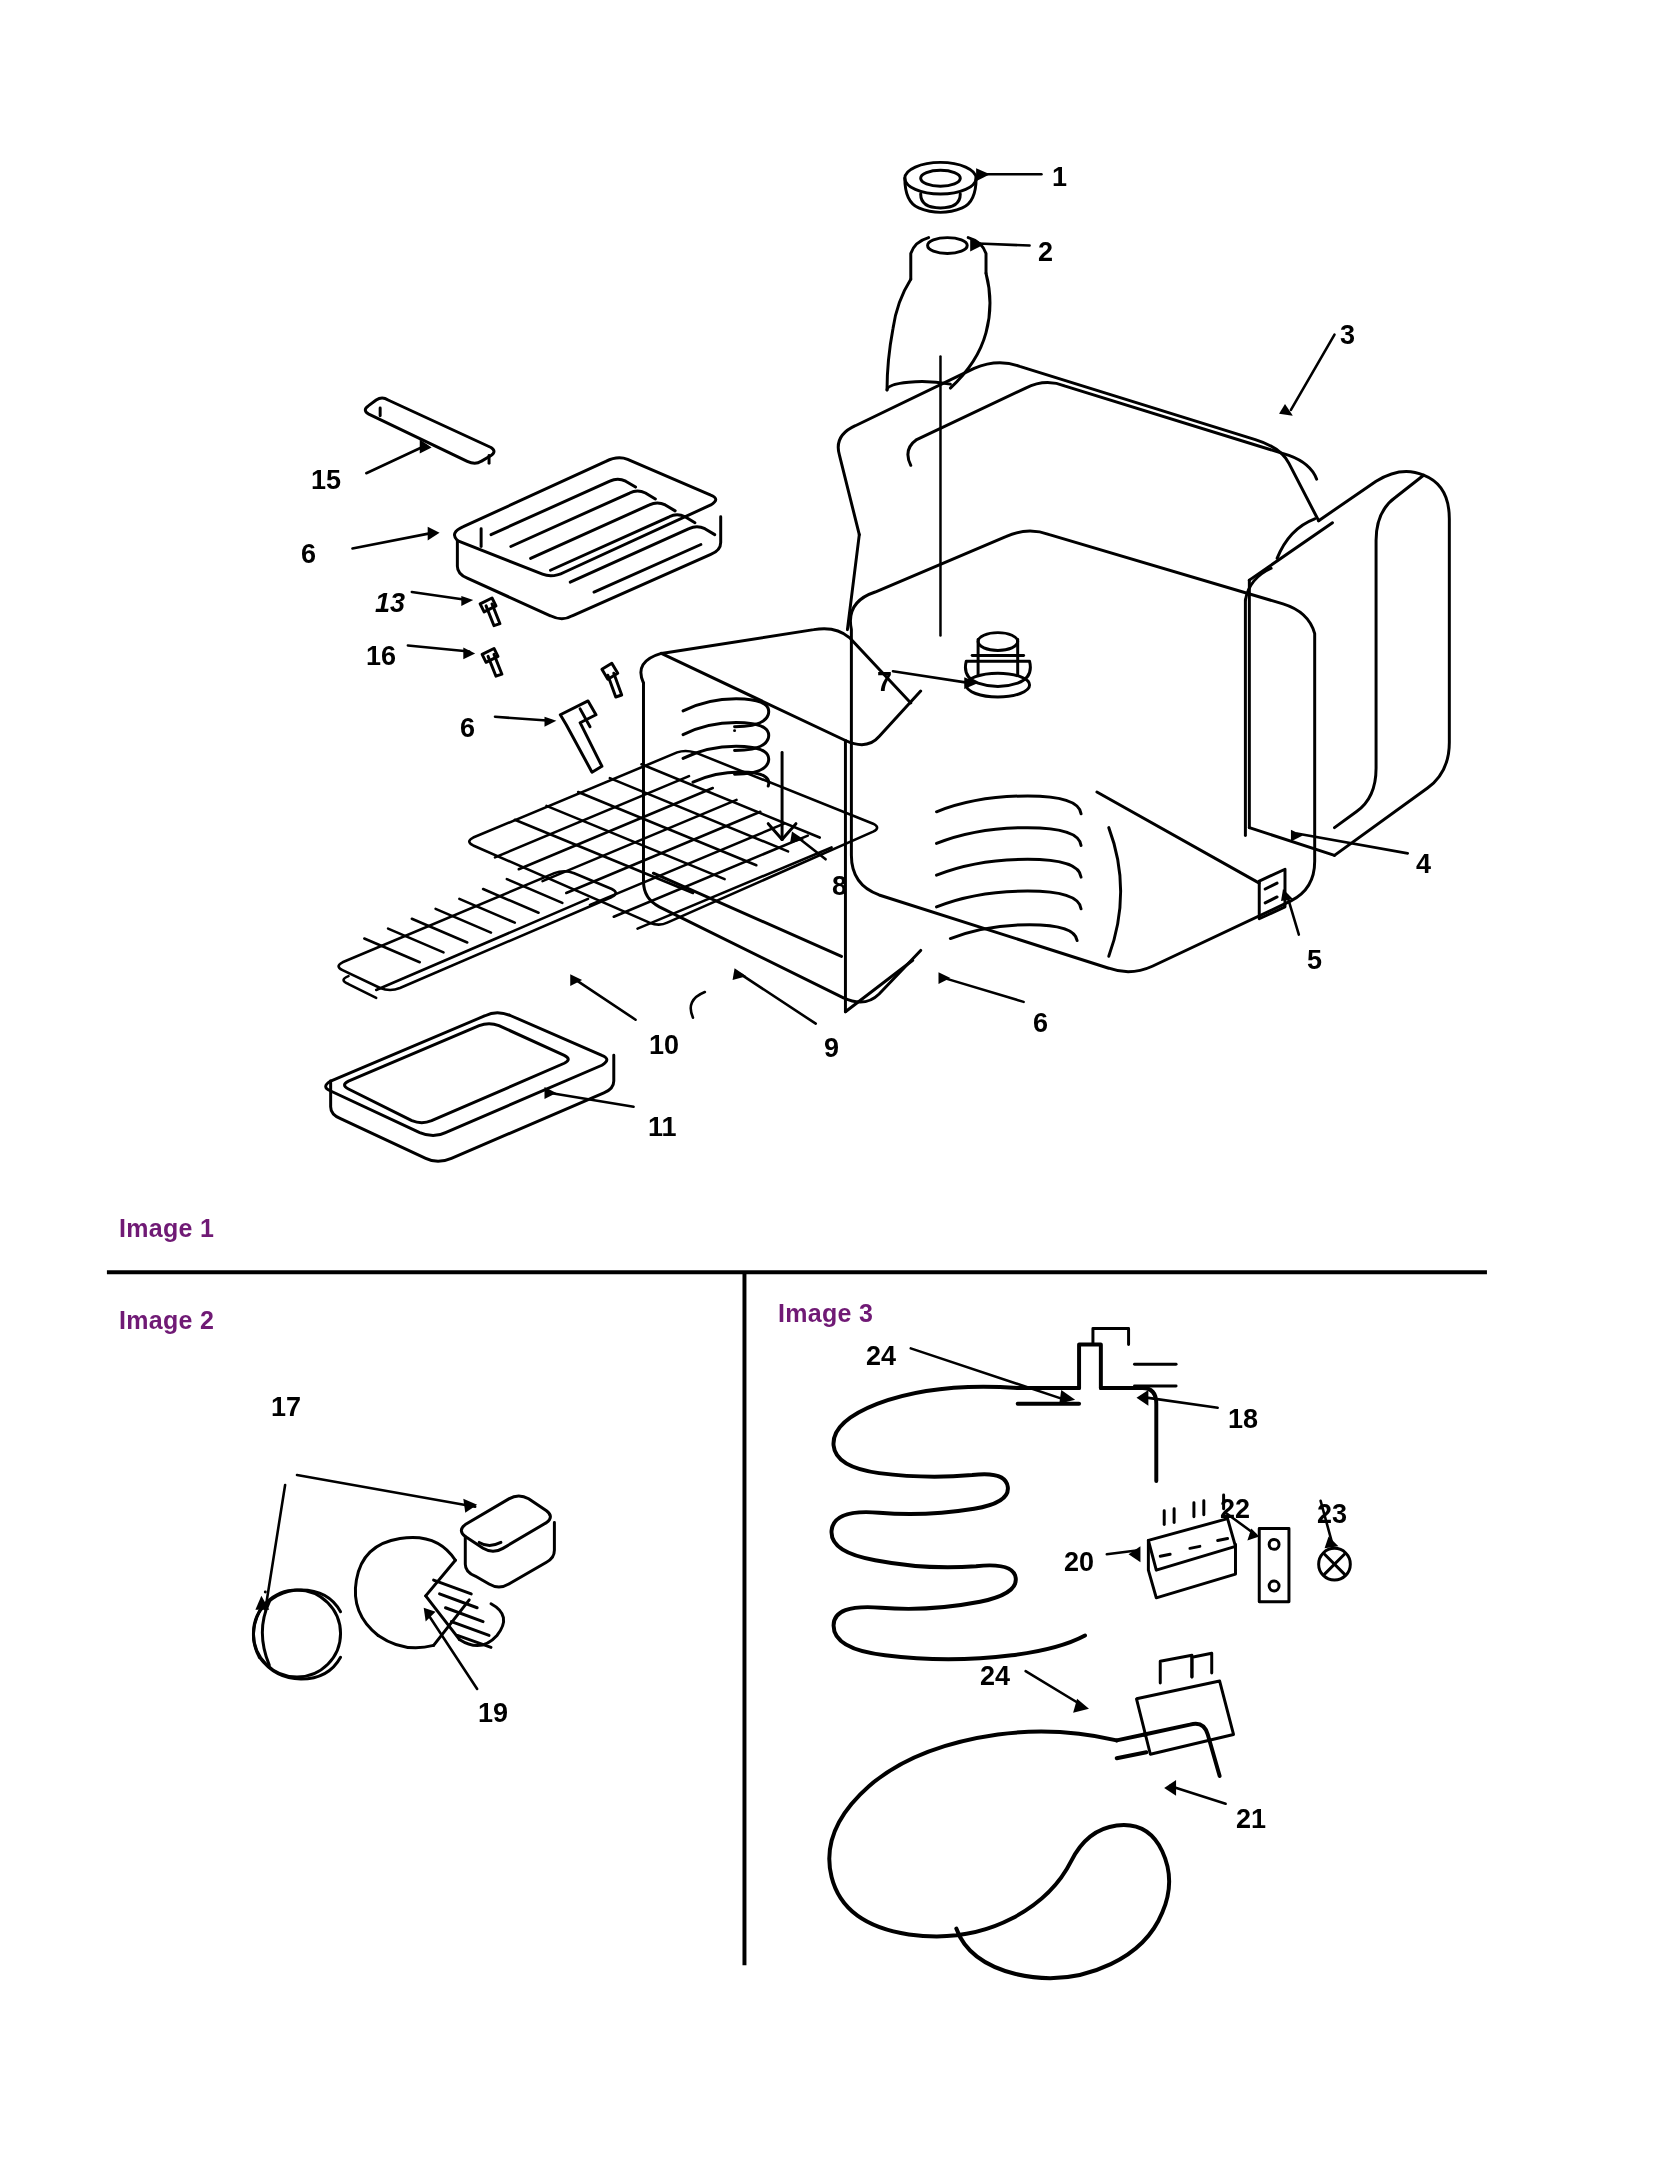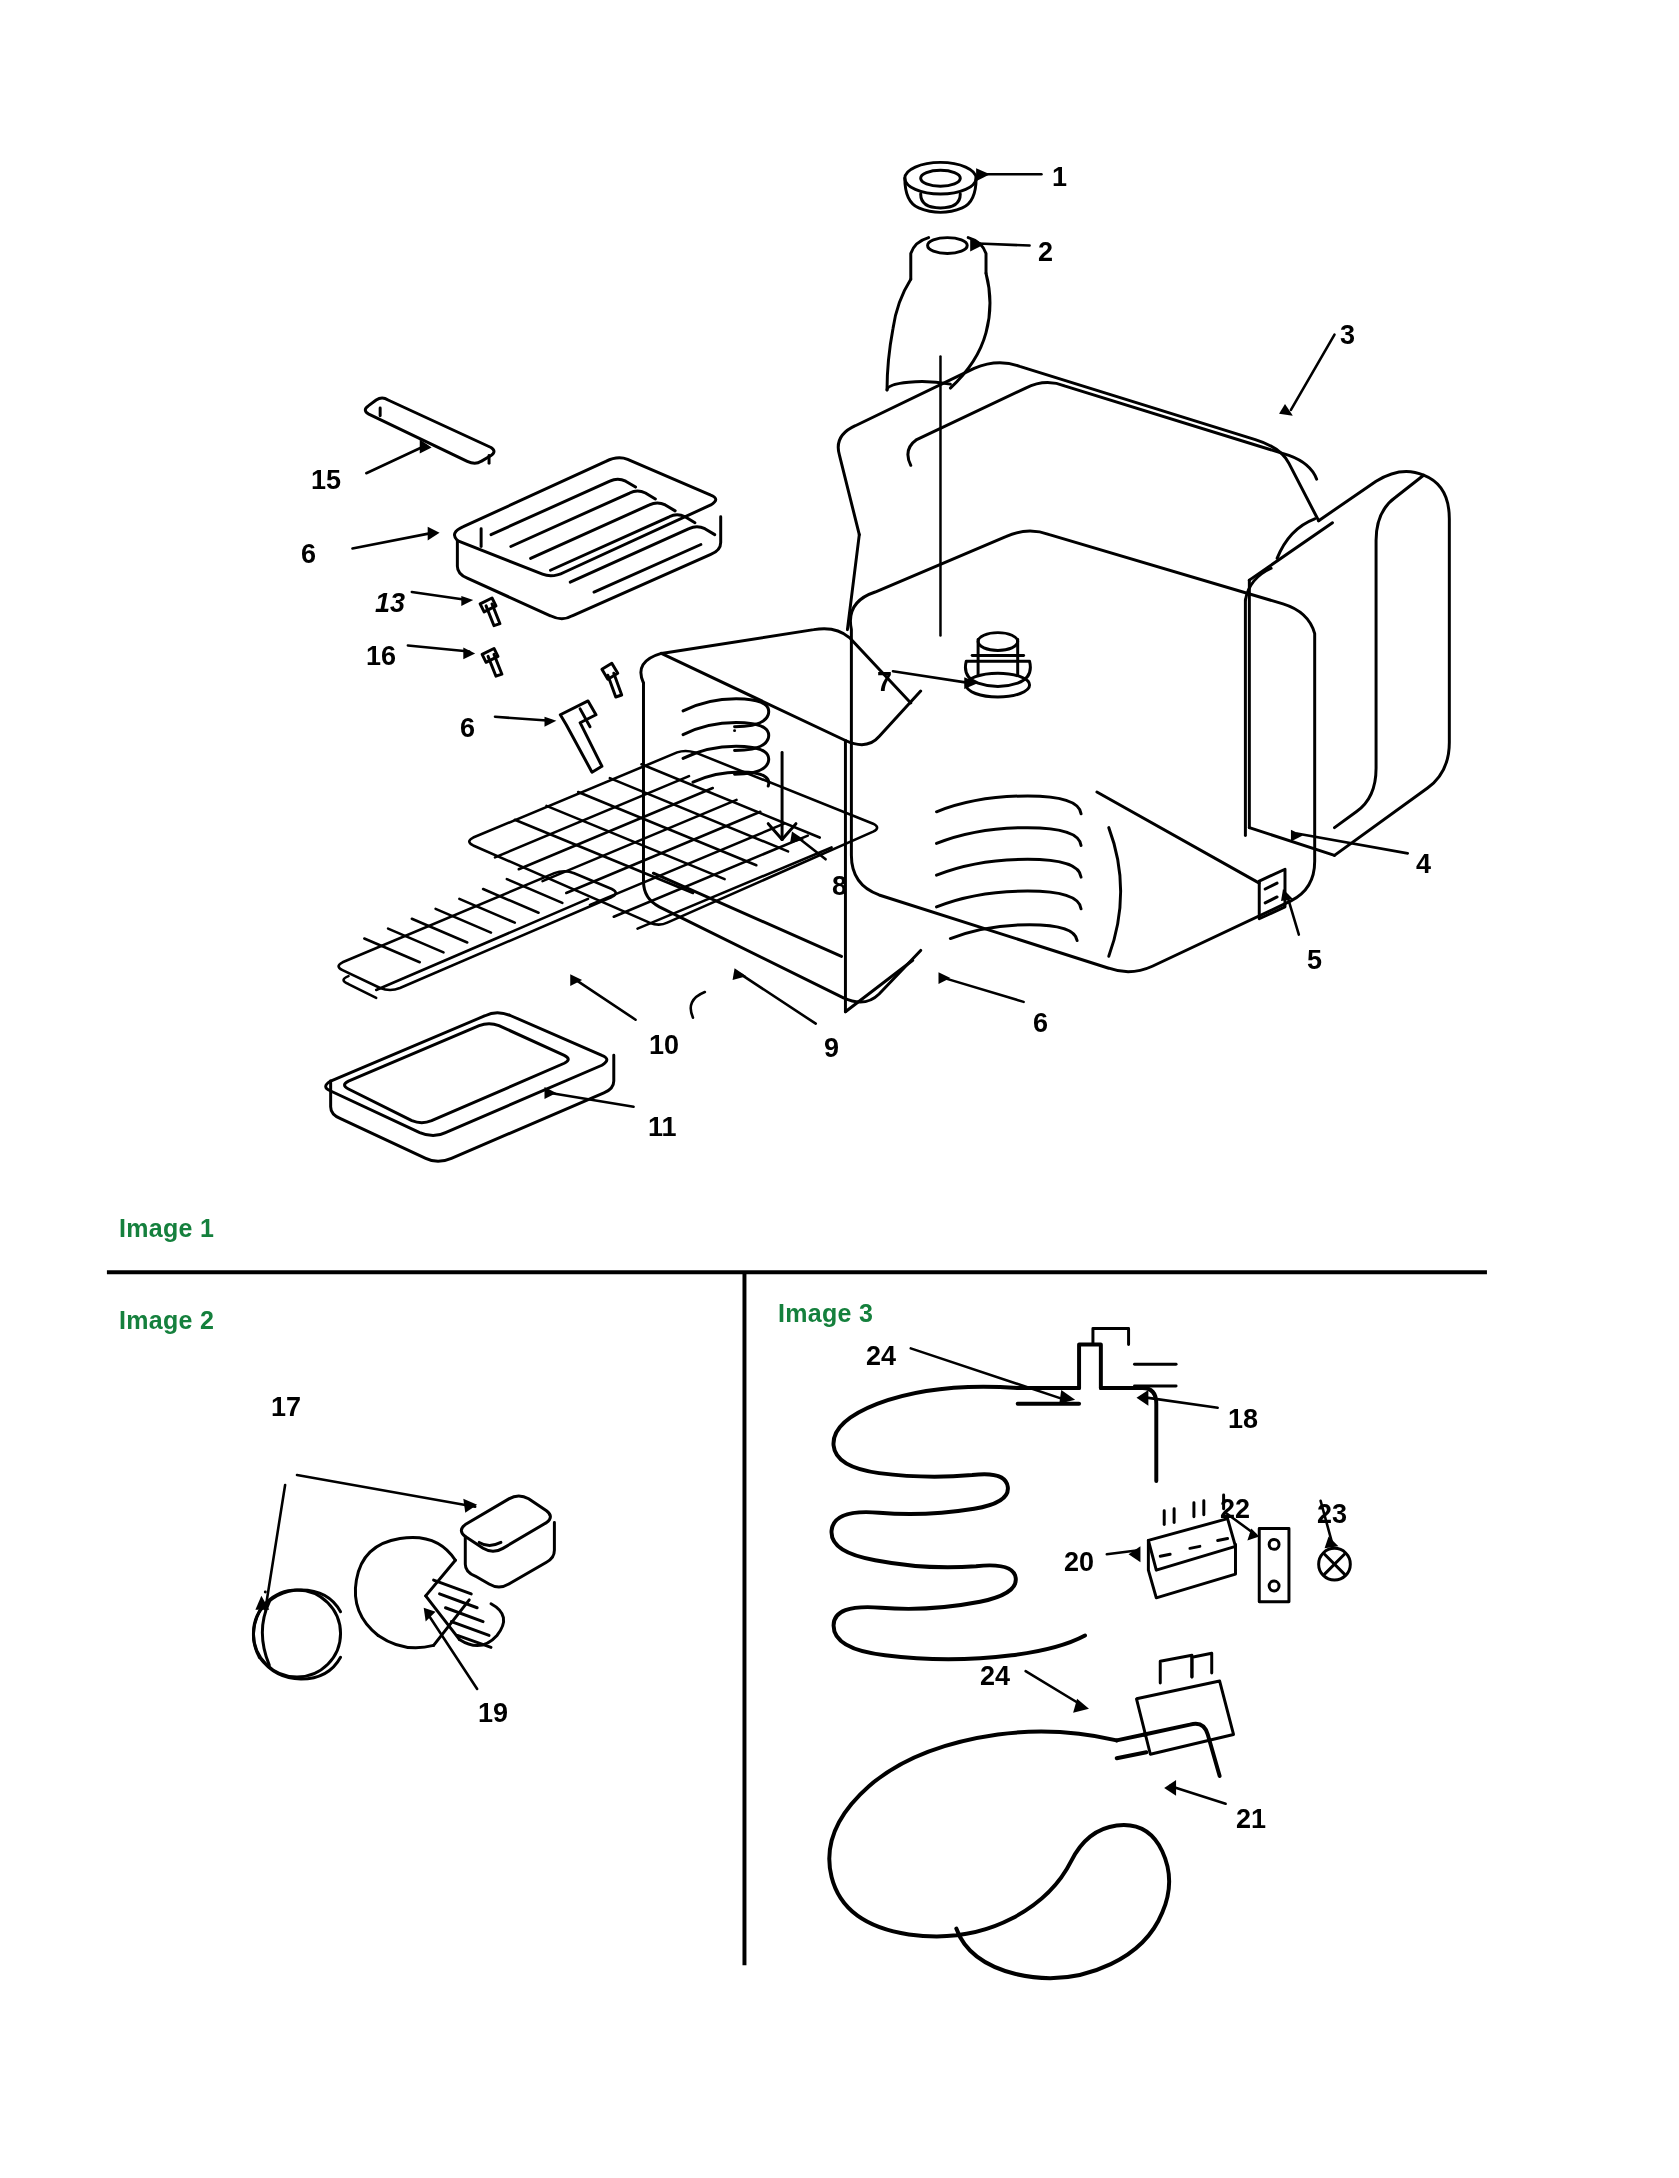--- a/index.html
+++ b/index.html
@@ -16,21 +16,21 @@
     width: 1679px;
     height: 2178px;
     background: #ffffff;
     overflow: hidden;
   }
   .panel-label {
     position: absolute;
     font-size: 25px;
     font-weight: bold;
     letter-spacing: 0.3px;
-    color: #15803d;
+    color: #701a75;
     white-space: nowrap;
   }
   .callout {
     position: absolute;
     font-size: 27px;
     font-weight: bold;
     color: #000;
     white-space: nowrap;
   }
   svg.art {

